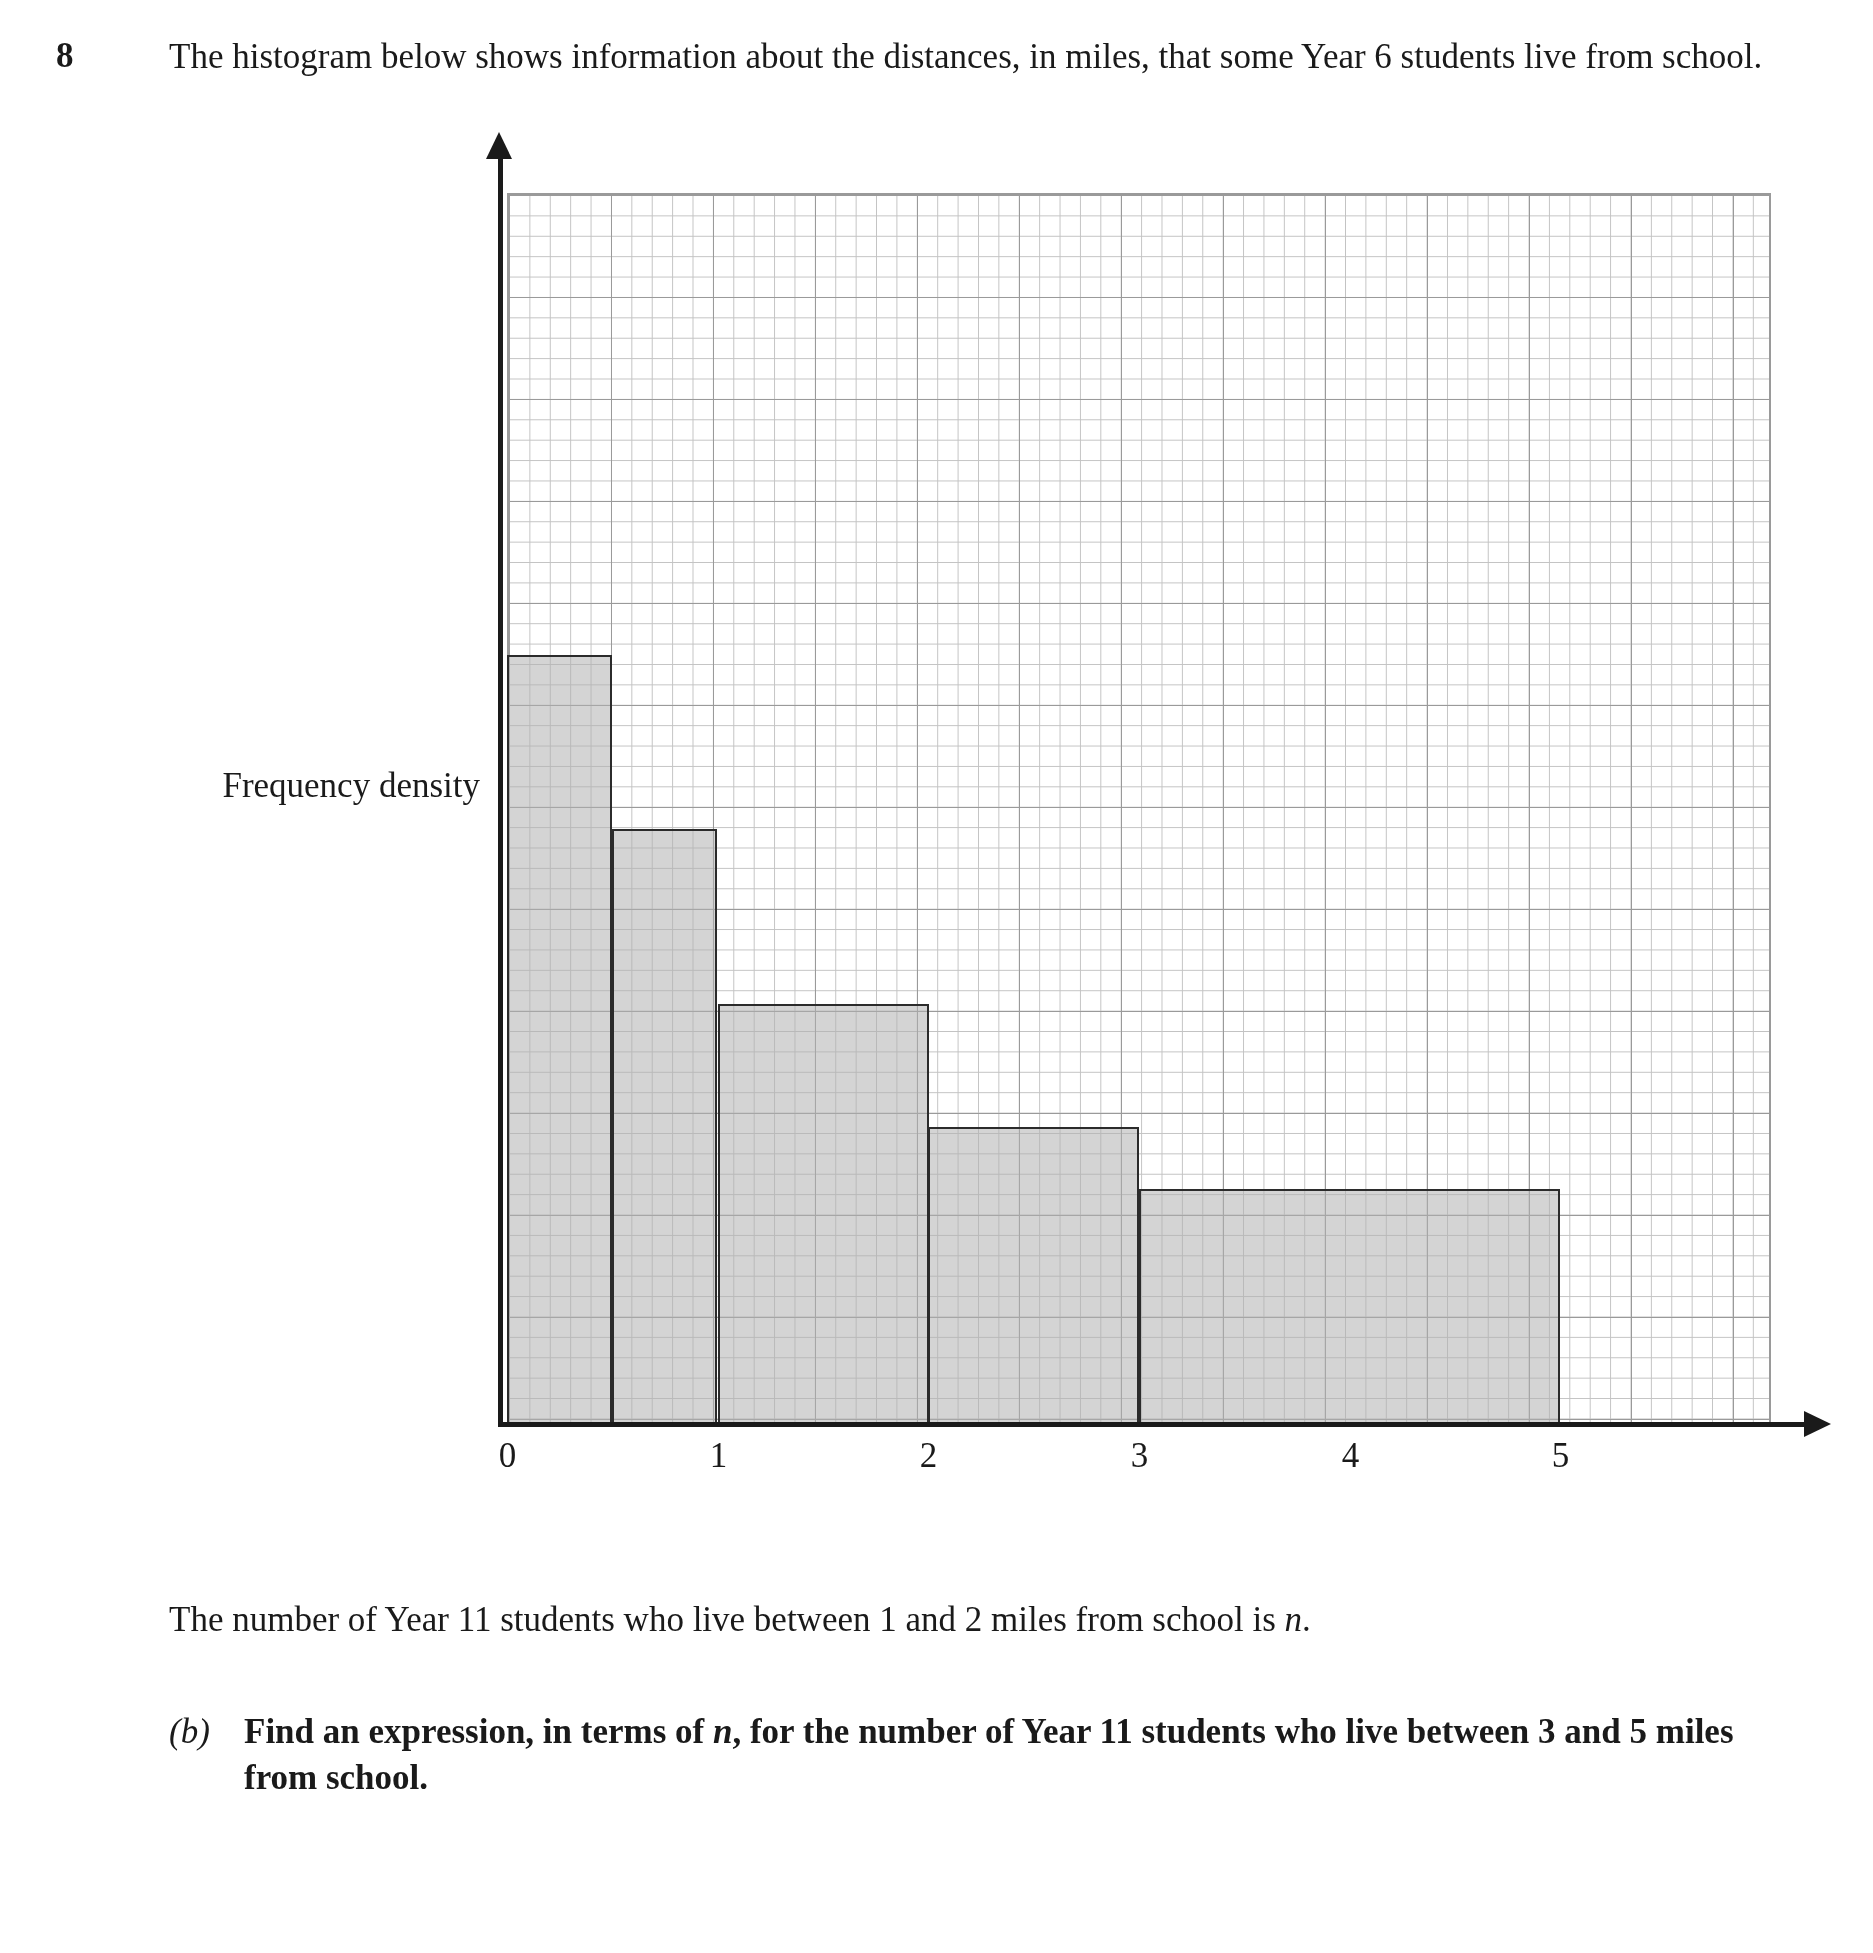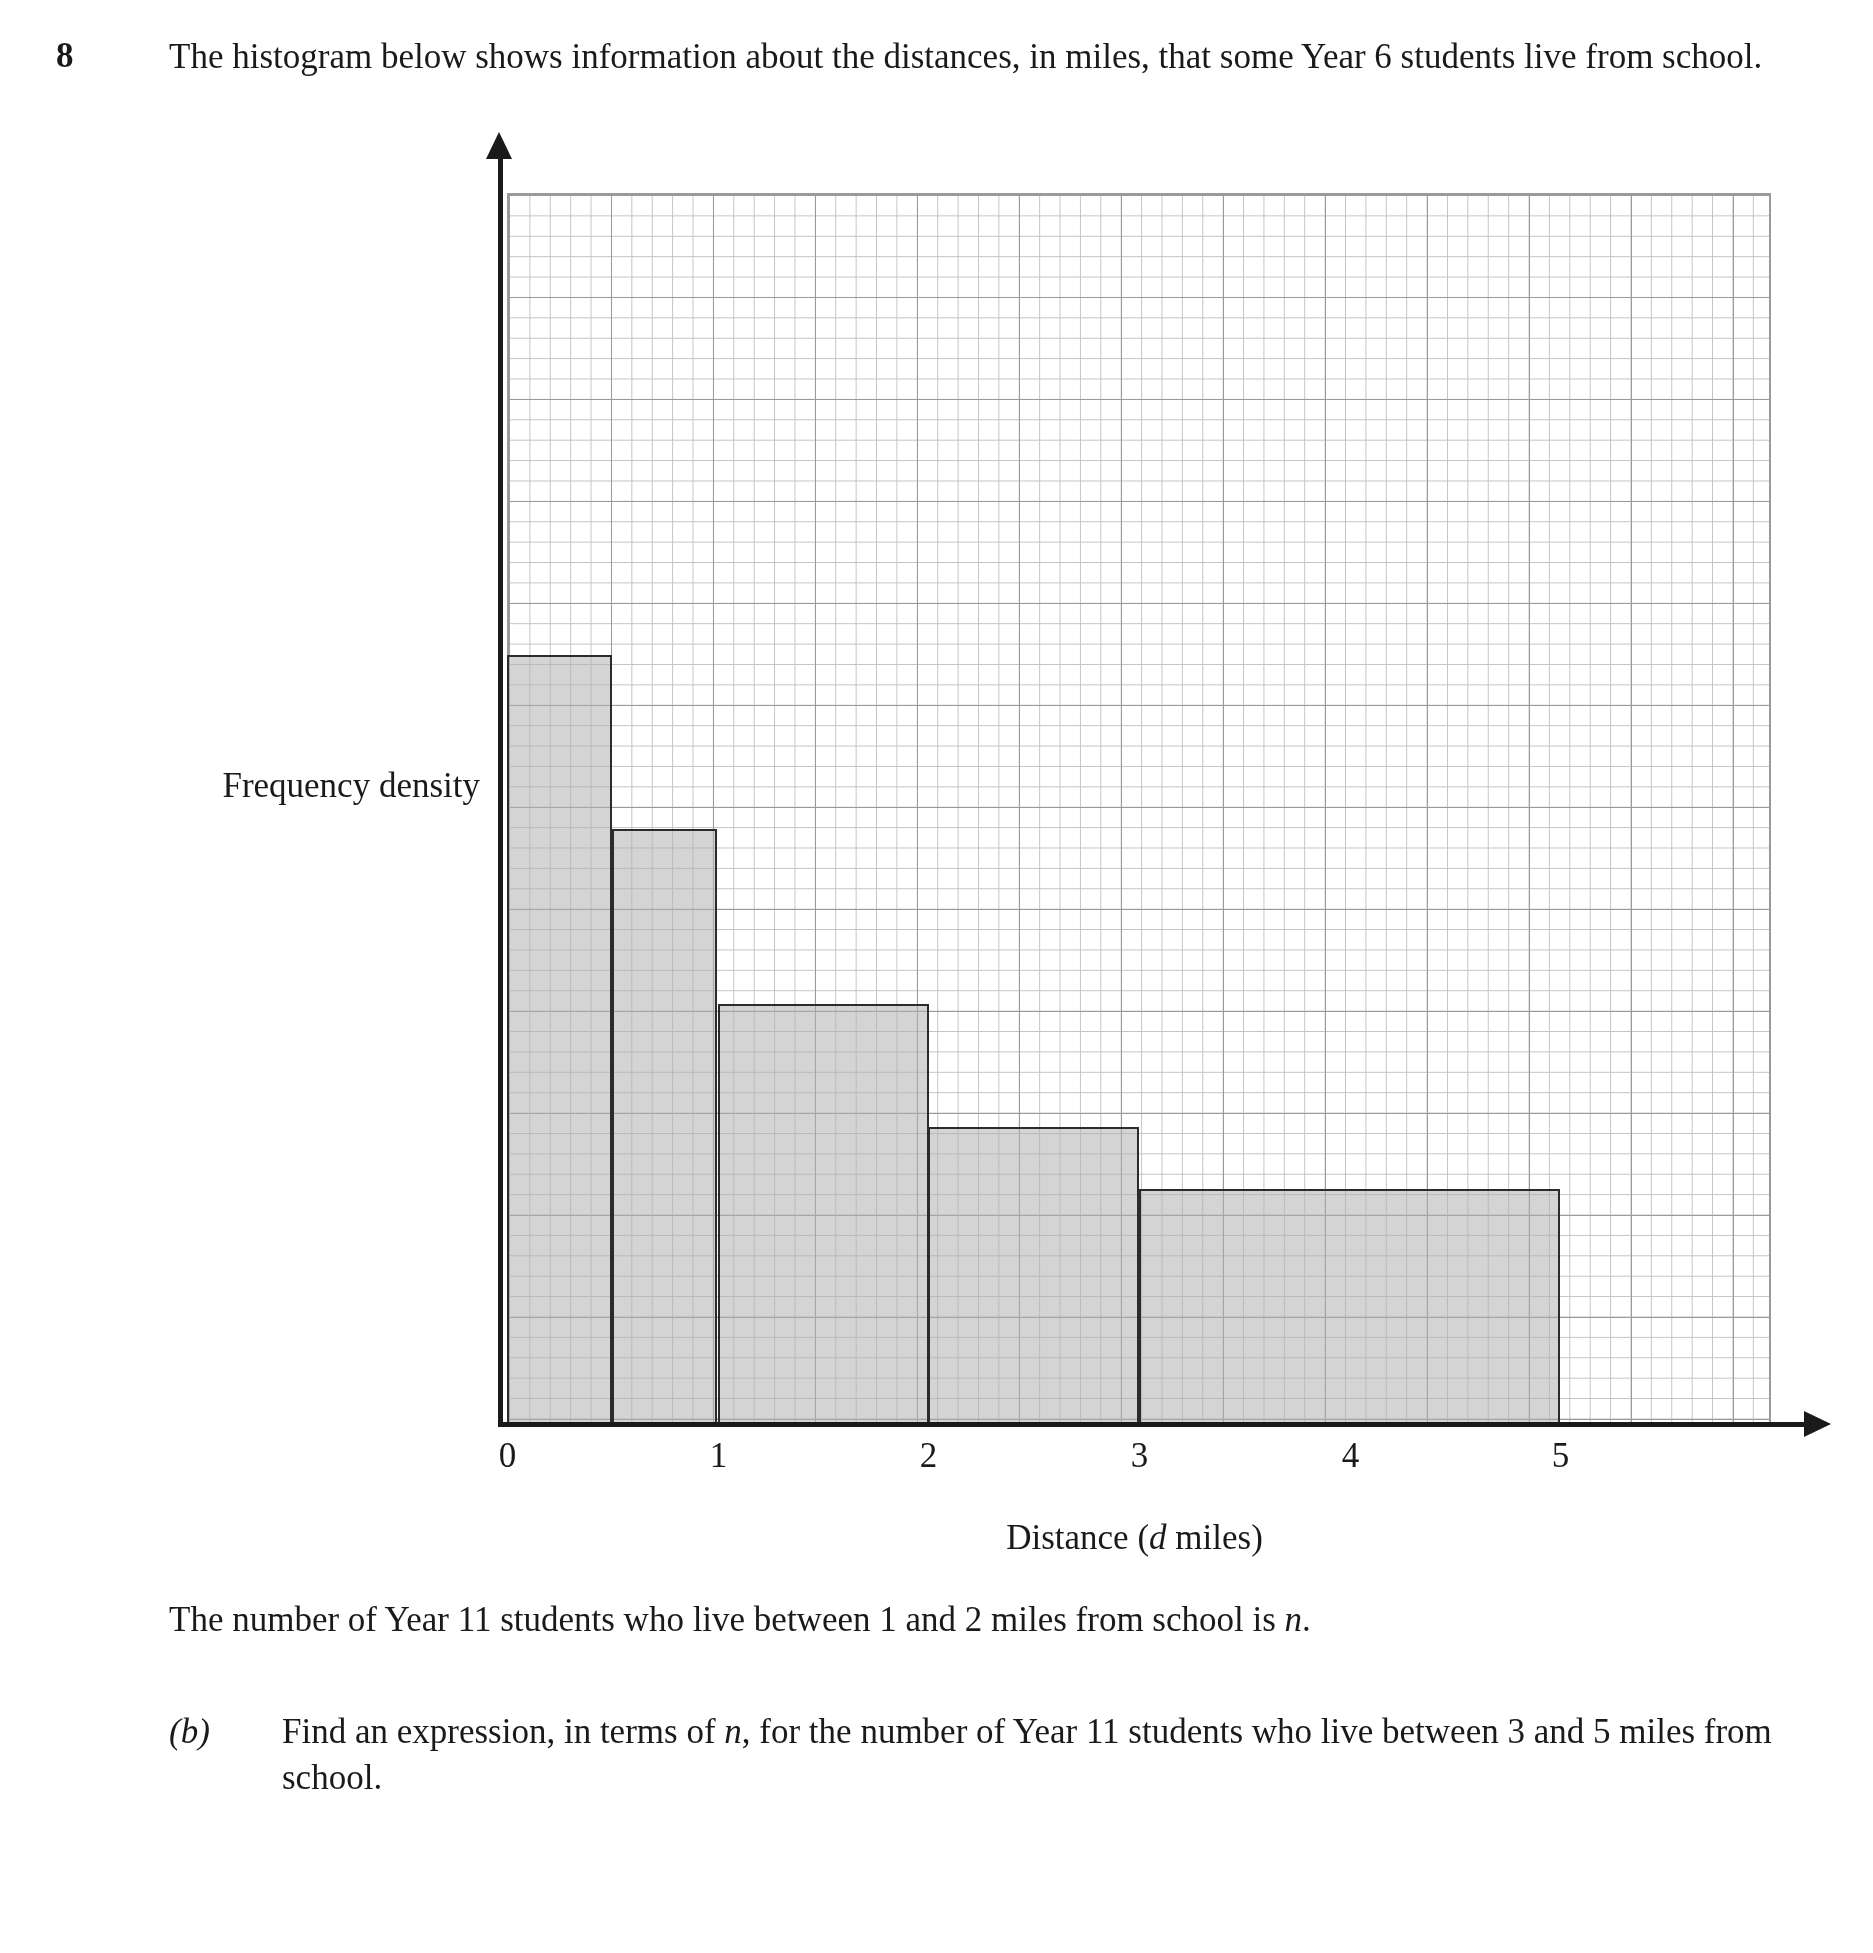--- a/index.html
+++ b/index.html
@@ -179,21 +179,22 @@
     font-family: "Liberation Serif", serif;
   }
   .part-b .plabel {
     position: absolute;
     left: 0;
     top: 0;
     font-style: italic;
   }
   .part-b .ptext {
     display: block;
-    margin-left: 113px;
+    margin-left: 75px;
+    font-weight: bold;
   }
 </style>
 </head>
 <body>
 
 <div class="question-block">
   <div class="q-number">8</div>
   <div class="q-text">The histogram below shows information about the distances, in miles, that some Year 6 students live from school.</div>
 </div>
 
@@ -225,23 +226,20 @@
     <div id="xticks-layer">
         <div class="x-tick" style="left: 9px;">0</div>
         <div class="x-tick" style="left: 220px;">1</div>
         <div class="x-tick" style="left: 430px;">2</div>
         <div class="x-tick" style="left: 641px;">3</div>
         <div class="x-tick" style="left: 852px;">4</div>
         <div class="x-tick" style="left: 1062px;">5</div>
       </div>
   </div>
 
-  <div class="x-axis-label">
-    <span>Distance (<i>d</i> miles)</span>
-  </div>
 </div>
 
 <div class="below-1">The number of Year 11 students who live between 1 and 2 miles from school is <i>n</i>.</div>
 
 <div class="part-b">
   <span class="plabel">(b)</span>
   <span class="ptext">Find an expression, in terms of <i>n</i>, for the number of Year 11 students who live between 3 and 5 miles from school.</span>
 </div>
 
 

